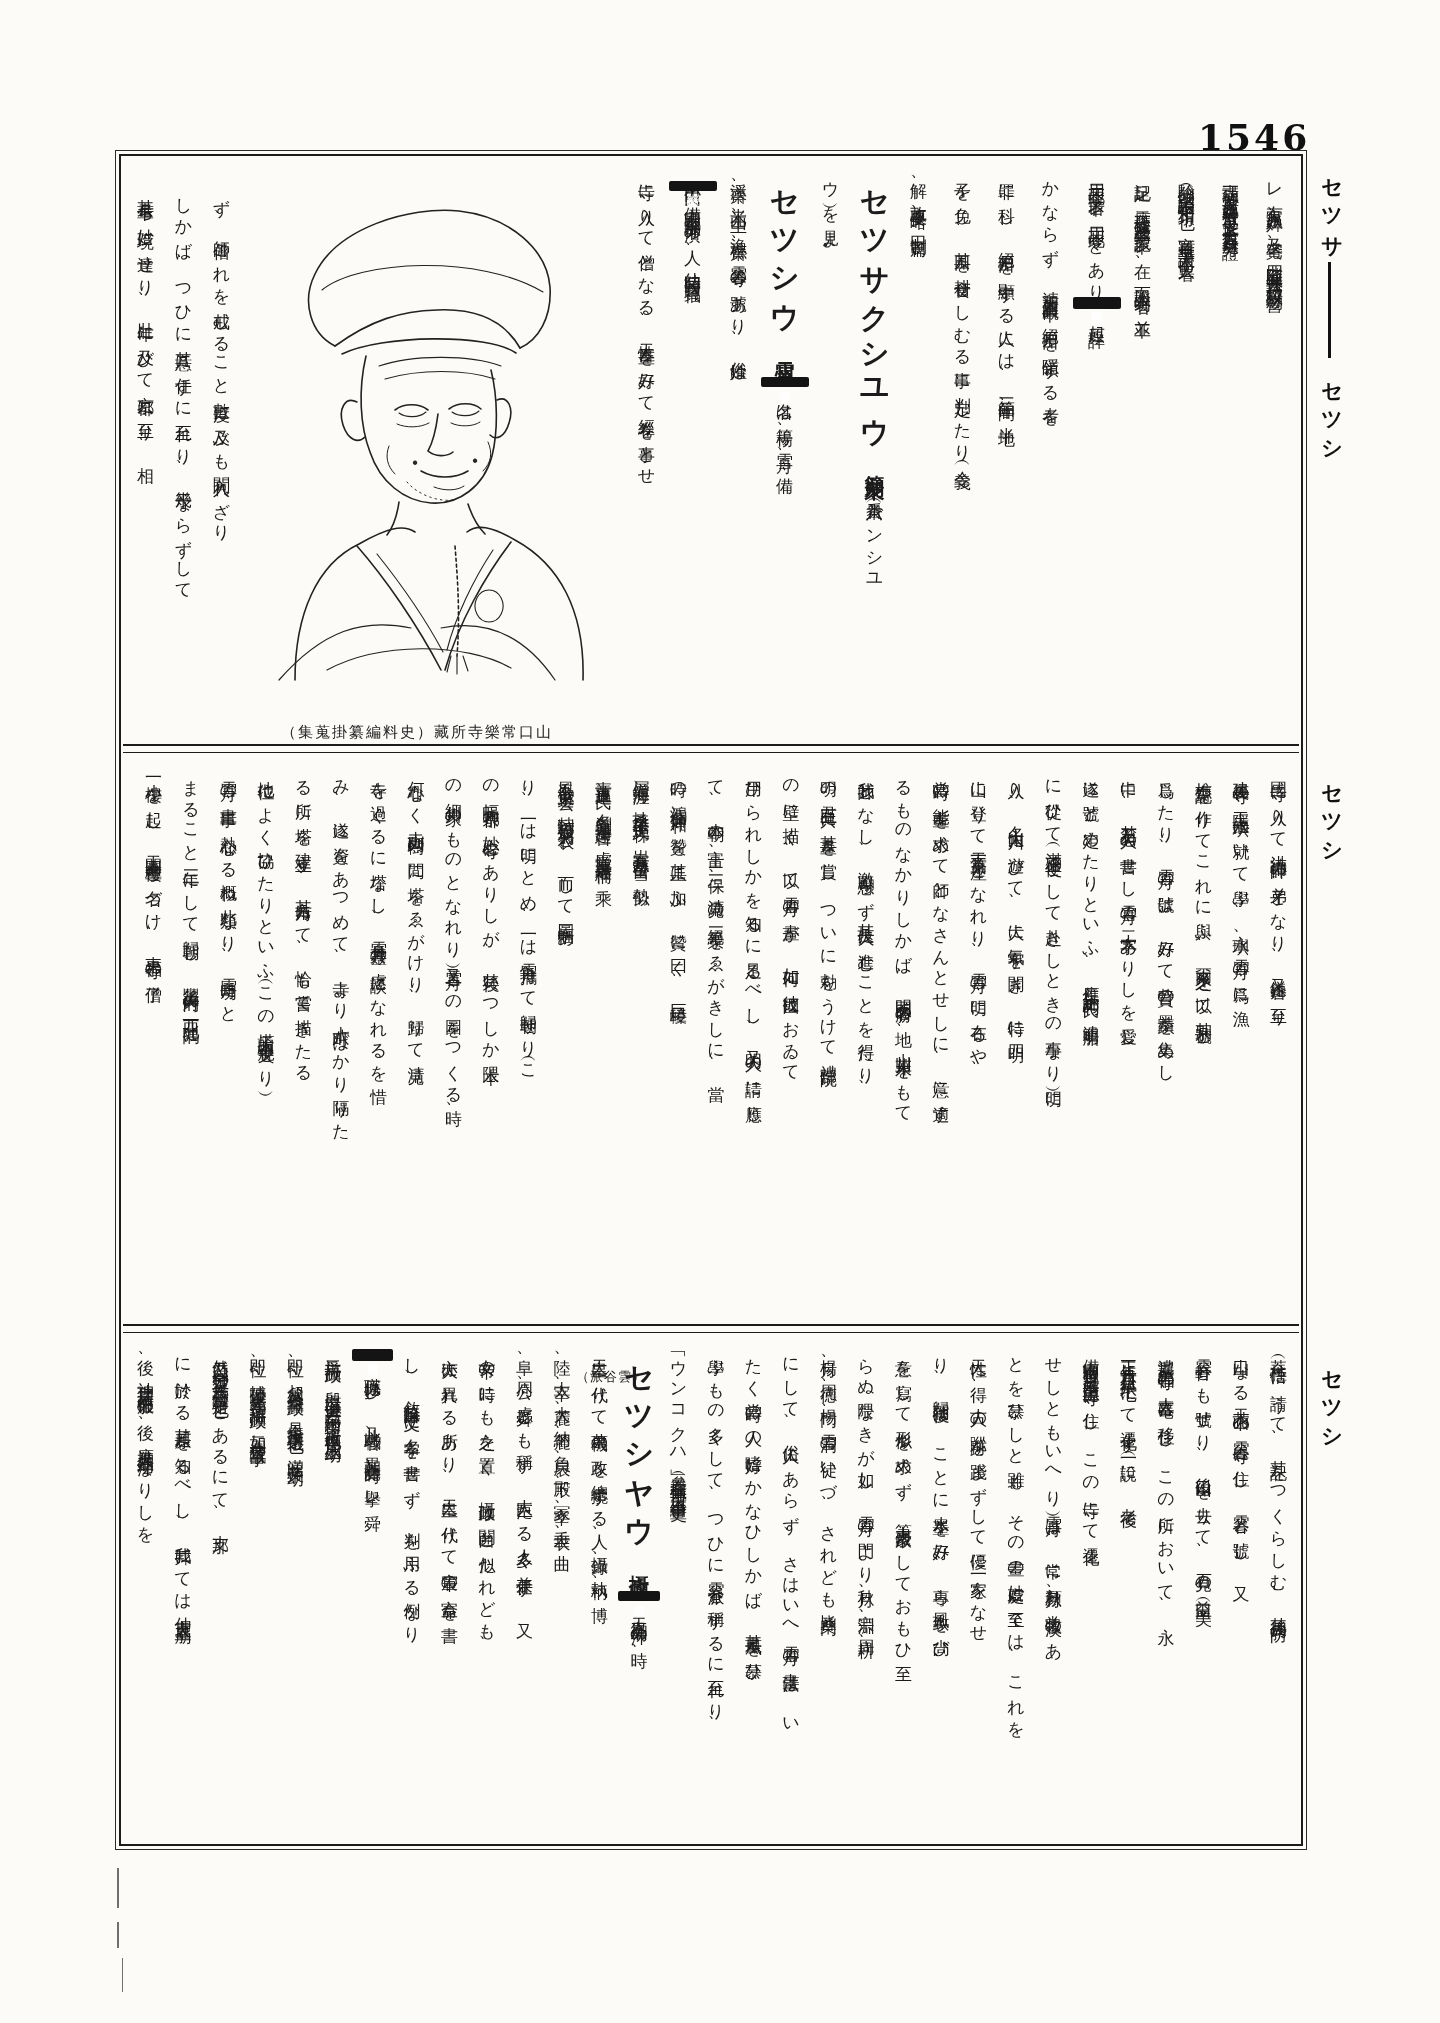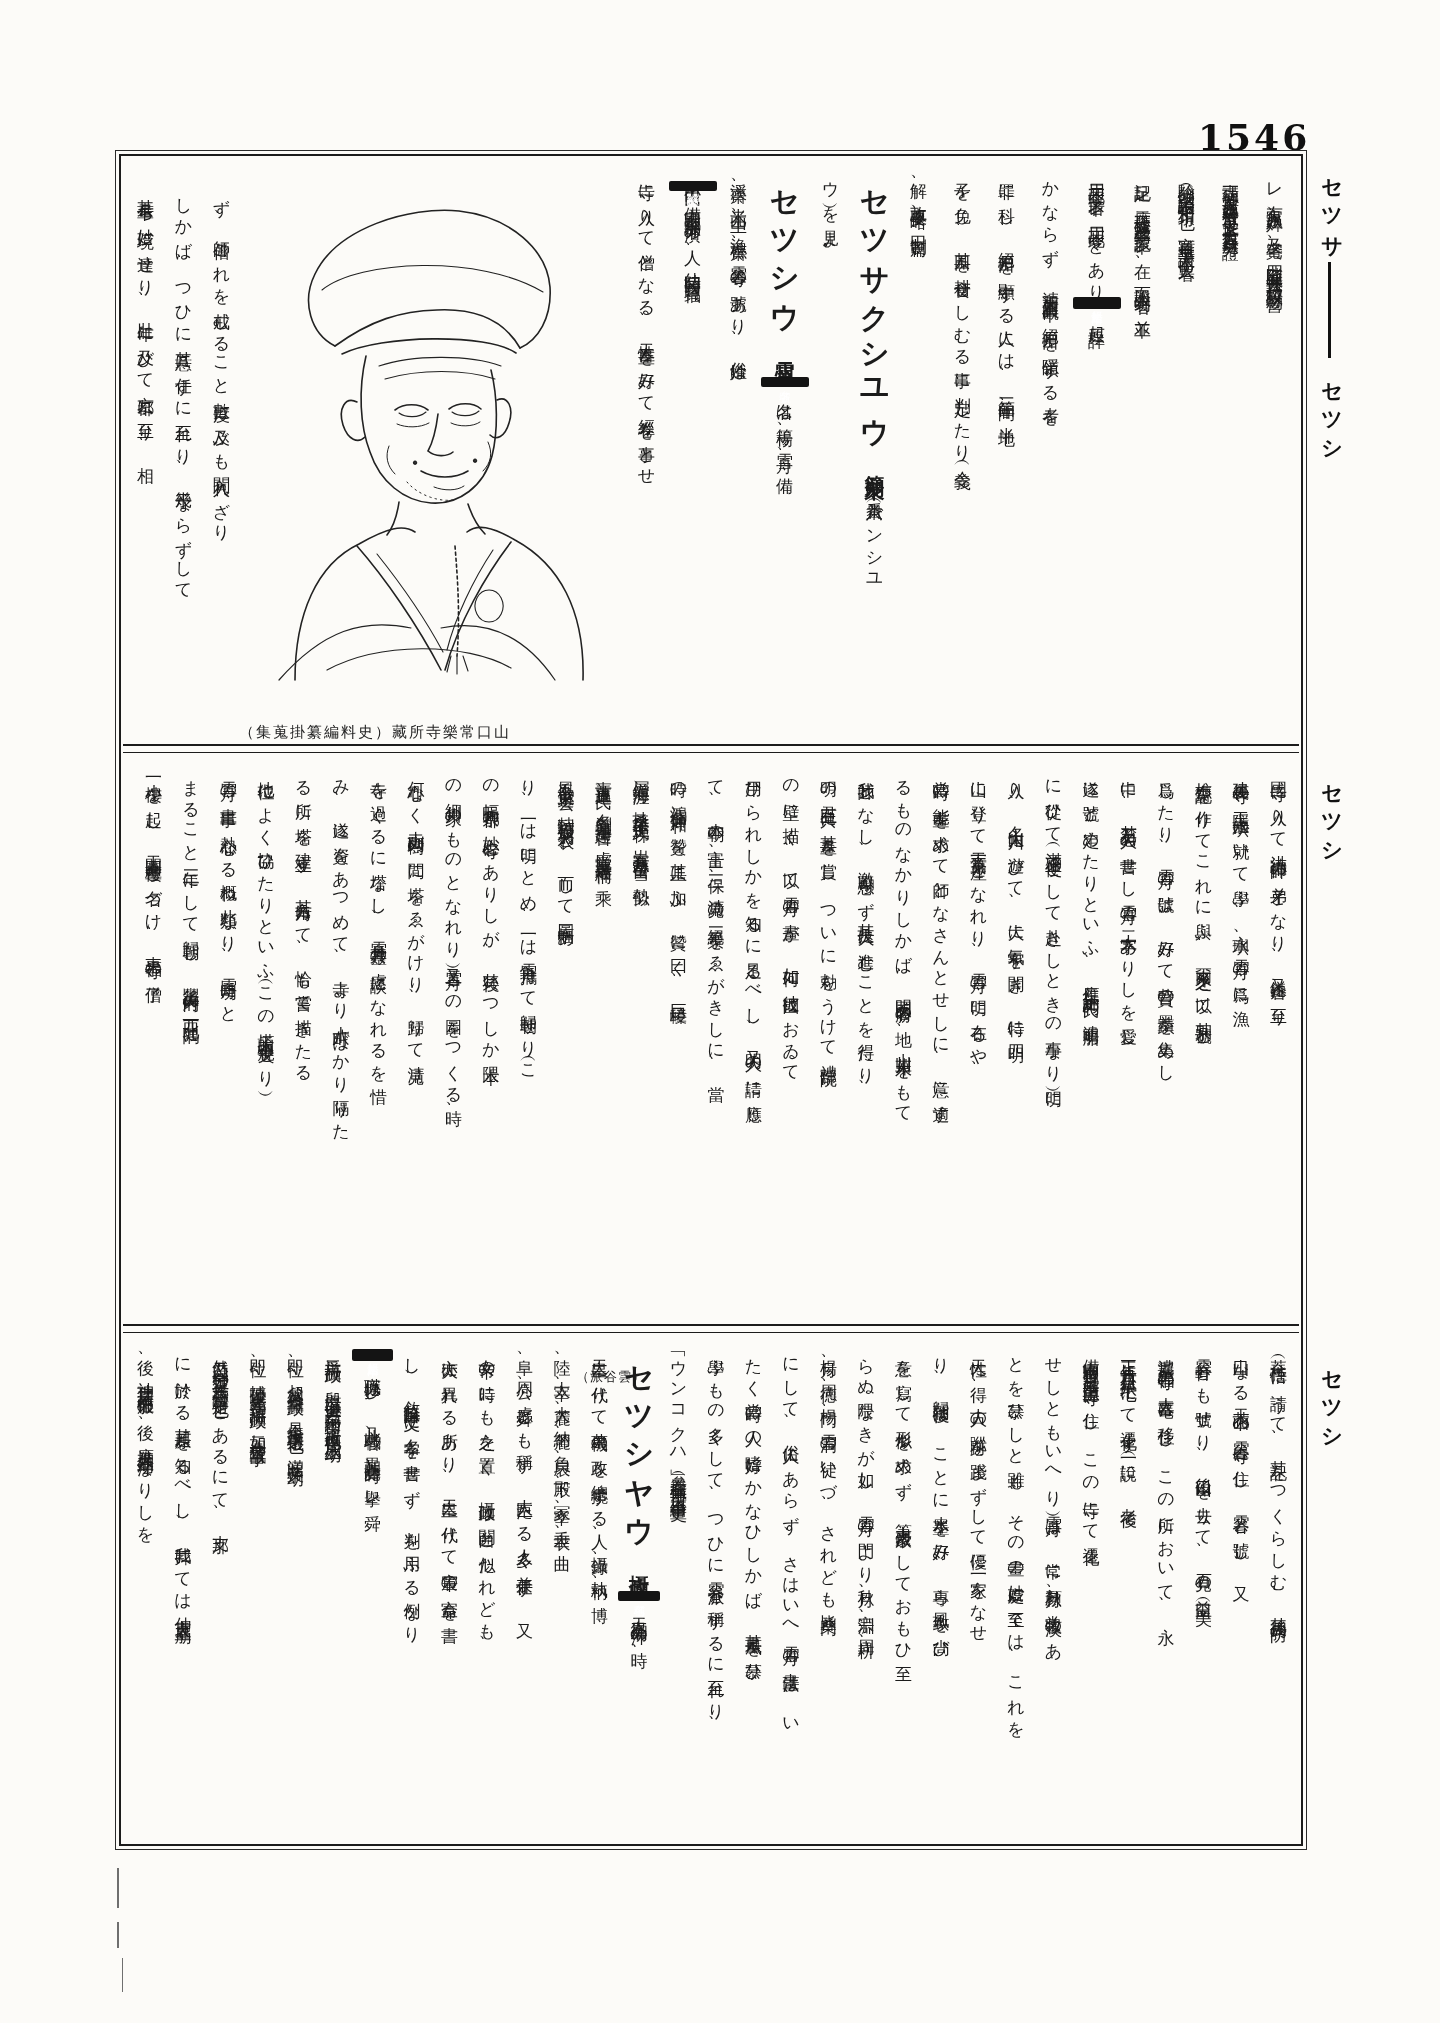--- a/index.html
+++ b/index.html
@@ -41,21 +41,21 @@
   
   .band-sep{position:absolute;left:2px;right:2px;height:6px;
     border-top:2px solid #1c1c1c;border-bottom:1px solid #1c1c1c;}
   #sep-1{top:588px;}
   #sep-2{top:1168px;}
   
   .portrait{position:absolute;left:118px;top:38px;width:356px;height:548px;}
   .portrait svg{display:block;}
   .portrait-caption{
     position:absolute;left:0;bottom:0;width:100%;
-    font-size:15px;letter-spacing:2px;color:#222;
+    text-align:center;font-size:15px;letter-spacing:2px;color:#222;
   }
   
   .small-note{
     position:absolute;top:1212px;left:452px;
     font-size:13px;letter-spacing:1px;color:#222;background:#fcfbf8;padding:0 3px;
   }
   
   .page-number{
     position:absolute;left:1198px;top:88px;
     font-family:"DejaVu Serif",serif;font-weight:bold;

